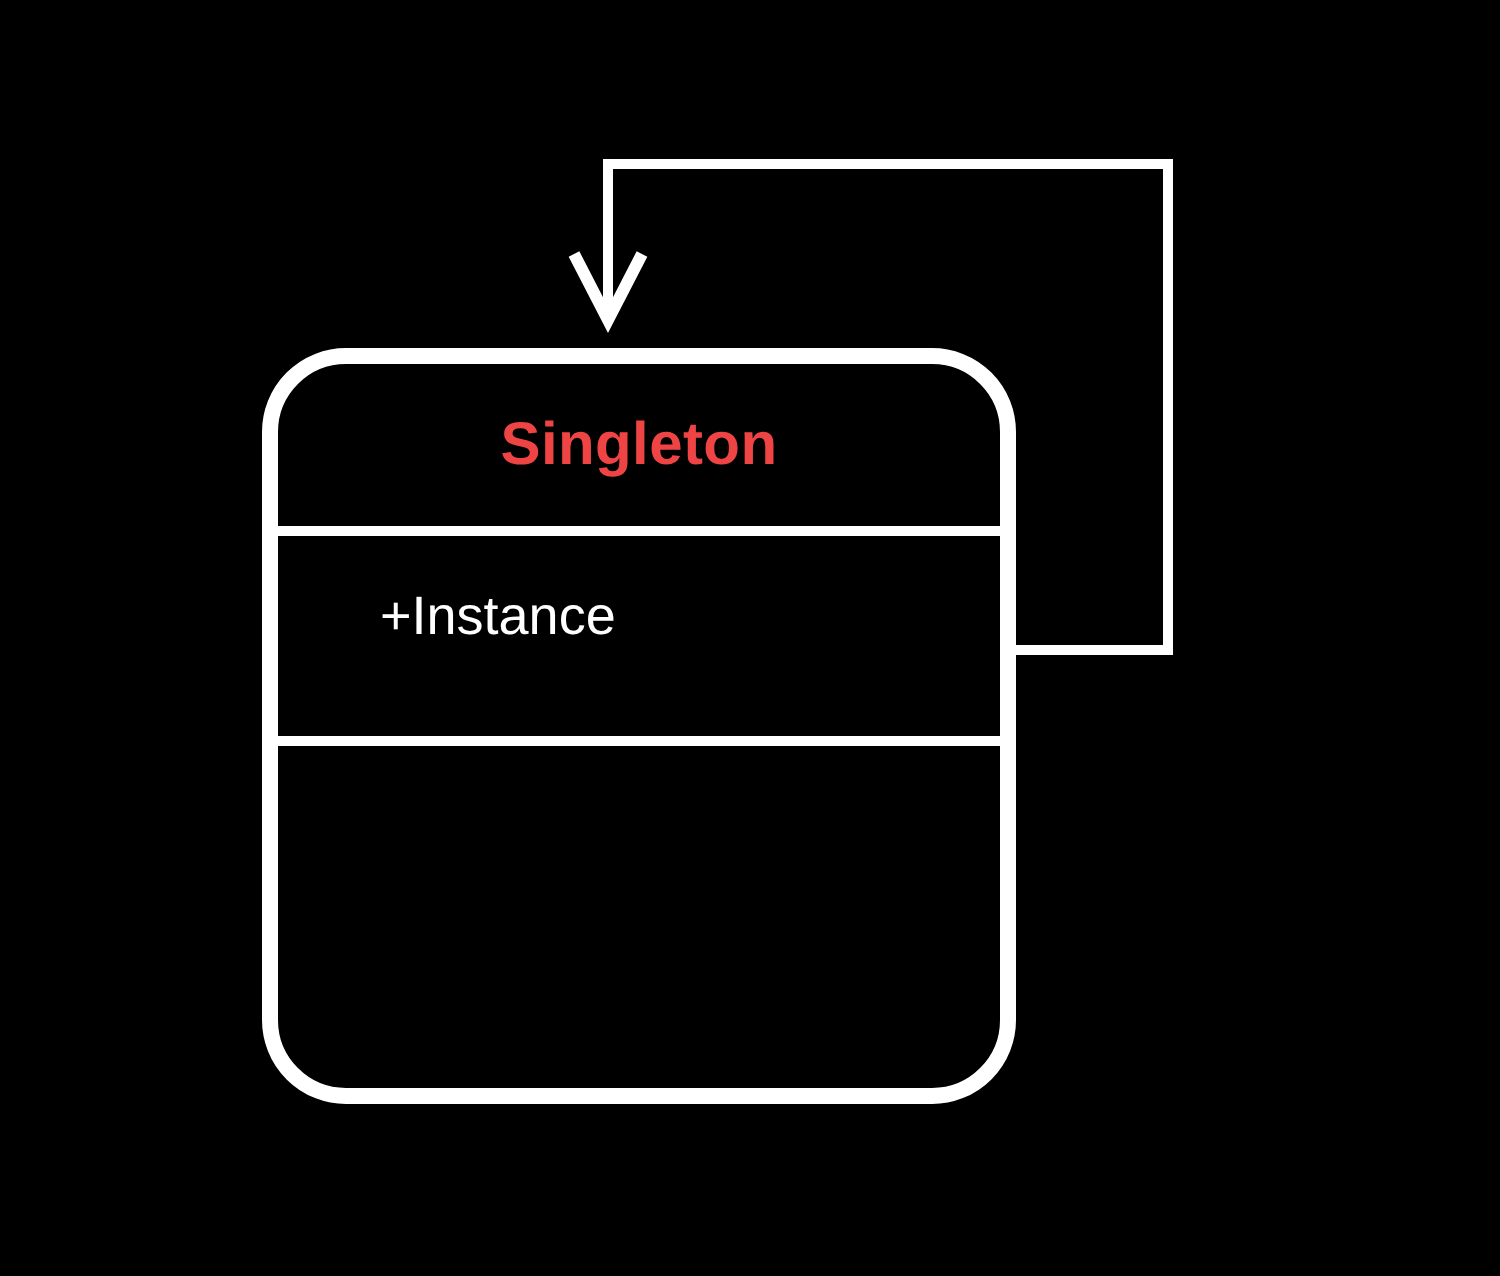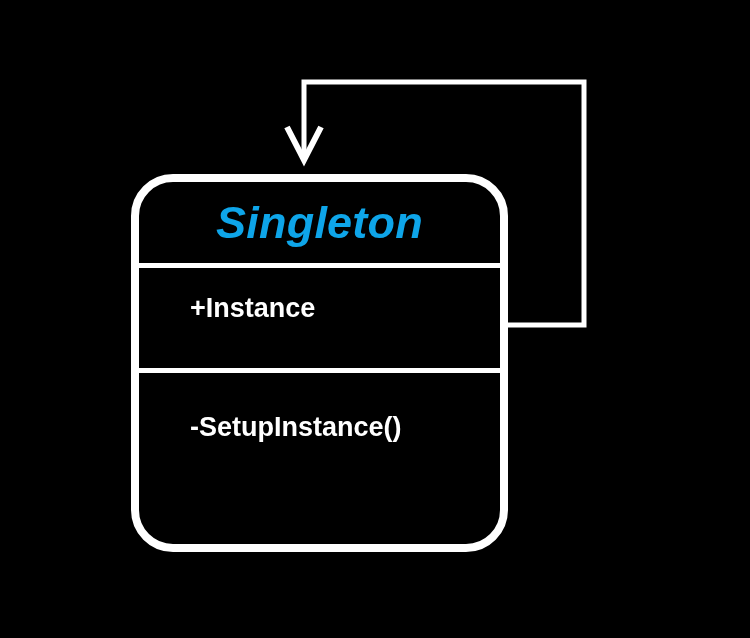--- a/index.html
+++ b/index.html
@@ -52,43 +52,42 @@
 
   #name-compartment {
     height: 86px;
     display: flex;
     align-items: center;
     justify-content: center;
     border-bottom: 5px solid #ffffff;
   }
 
   #class-name {
-    color: #0ea5e9;
-    font-size: 45px;
+    color: #ef4444;
+    font-size: 30px;
     font-weight: bold;
     letter-spacing: 0.2px;
     line-height: 1;
     white-space: nowrap;
-    font-style: italic;
   }
 
   #attributes-compartment {
     height: 105px;
     border-bottom: 5px solid #ffffff;
     padding: 22px 0 0 51px;
   }
 
   #operations-compartment {
     padding: 36px 0 0 51px;
   }
 
   .member-row {
     color: #ffffff;
     font-size: 27px;
-    font-weight: 700;
+    font-weight: 400;
     line-height: 36px;
     white-space: nowrap;
   }
 </style>
 </head>
 <body>
 
 <div id="diagram-canvas">
 
   <svg id="self-loop" viewBox="0 0 750 638" width="750" height="638">
@@ -102,18 +101,17 @@
 
     <div class="compartment" id="name-compartment">
       <div id="class-name">Singleton</div>
     </div>
 
     <div class="compartment" id="attributes-compartment">
       <div class="member-row">+Instance</div>
     </div>
 
     <div class="compartment" id="operations-compartment">
-      <div class="member-row">-SetupInstance()</div>
     </div>
 
   </div>
 
 </div>
 
 </body></html>

